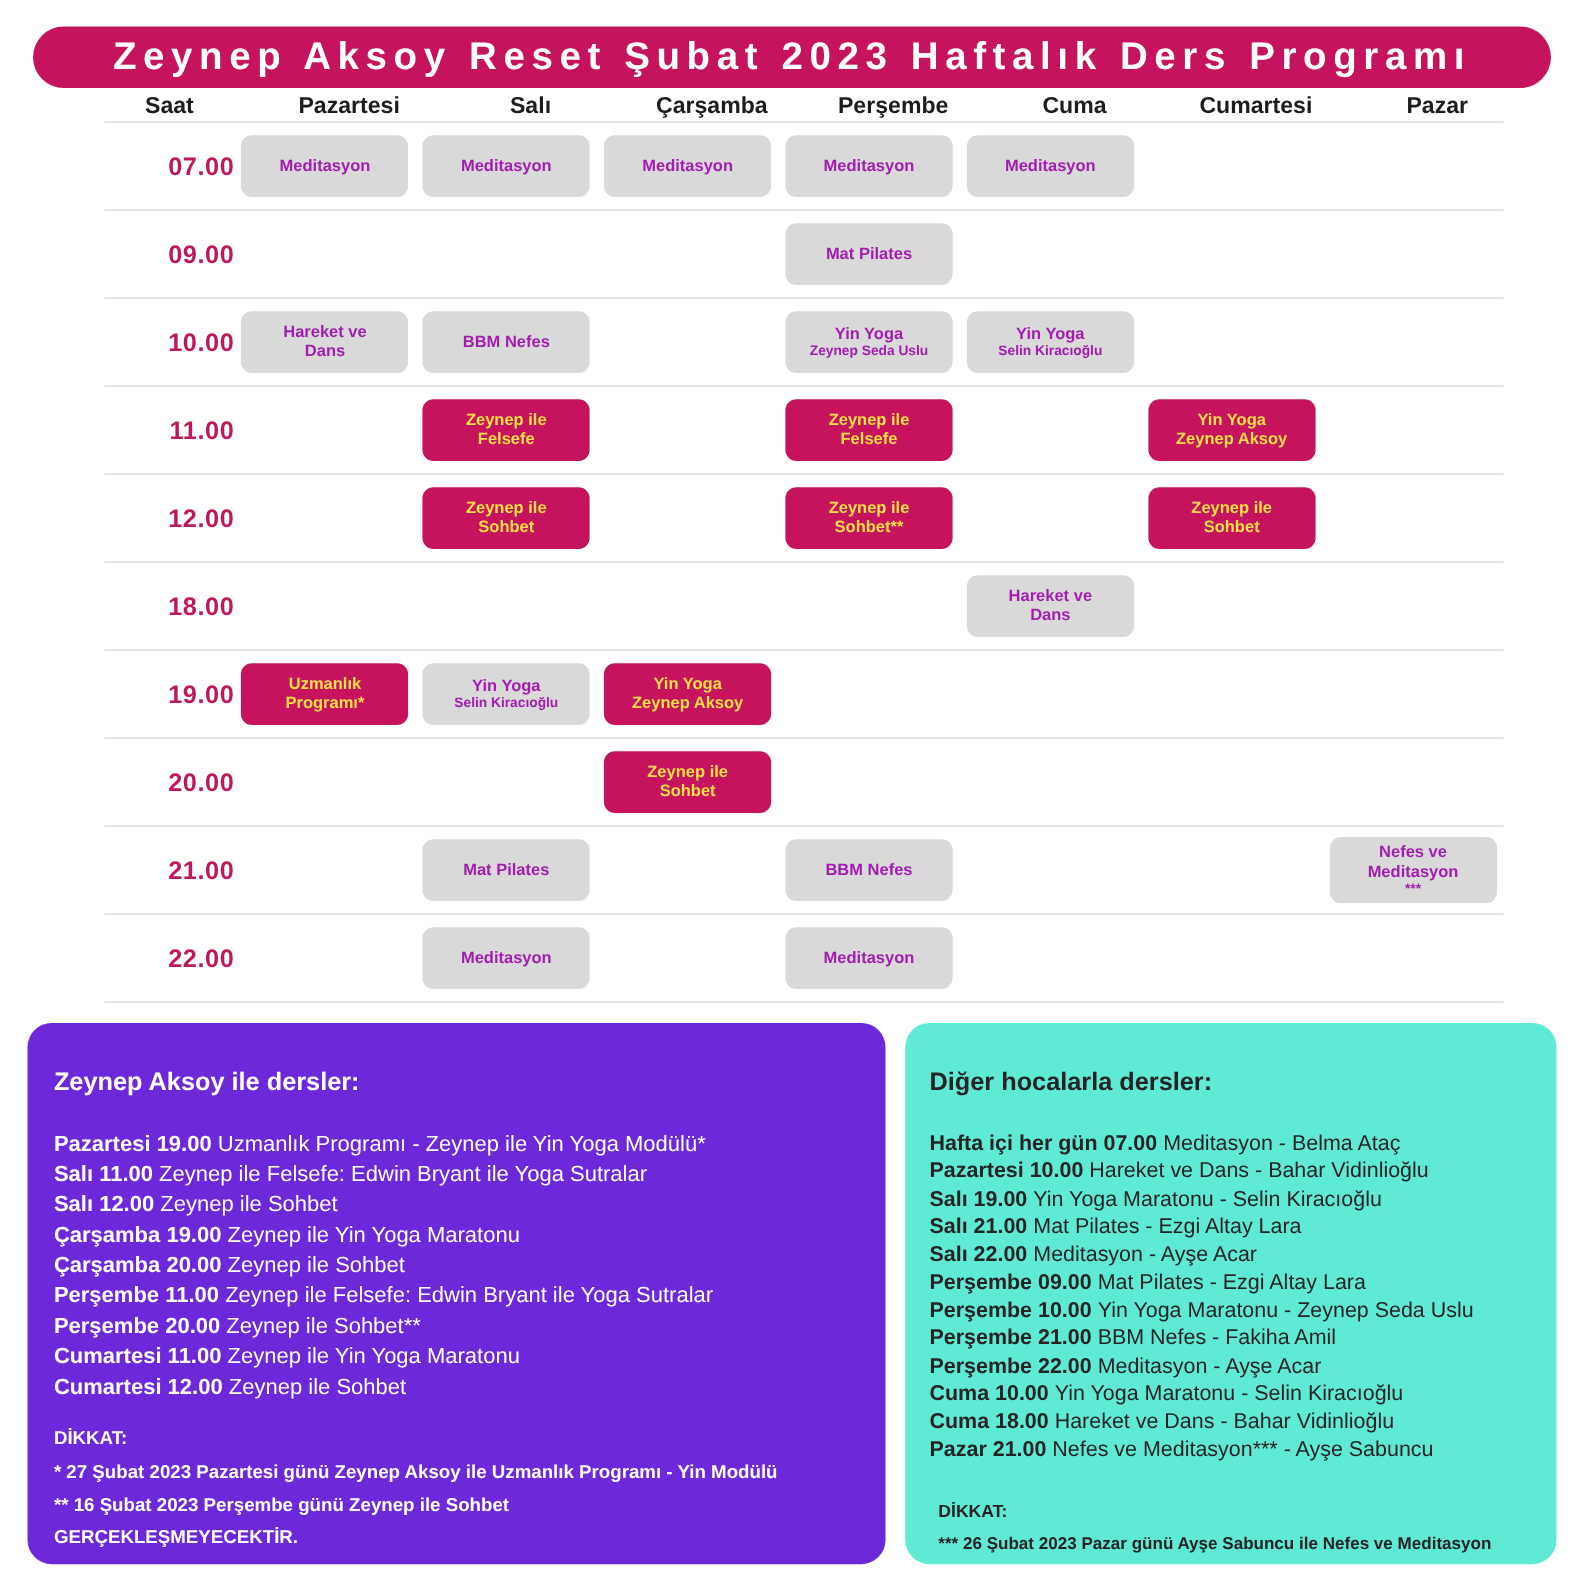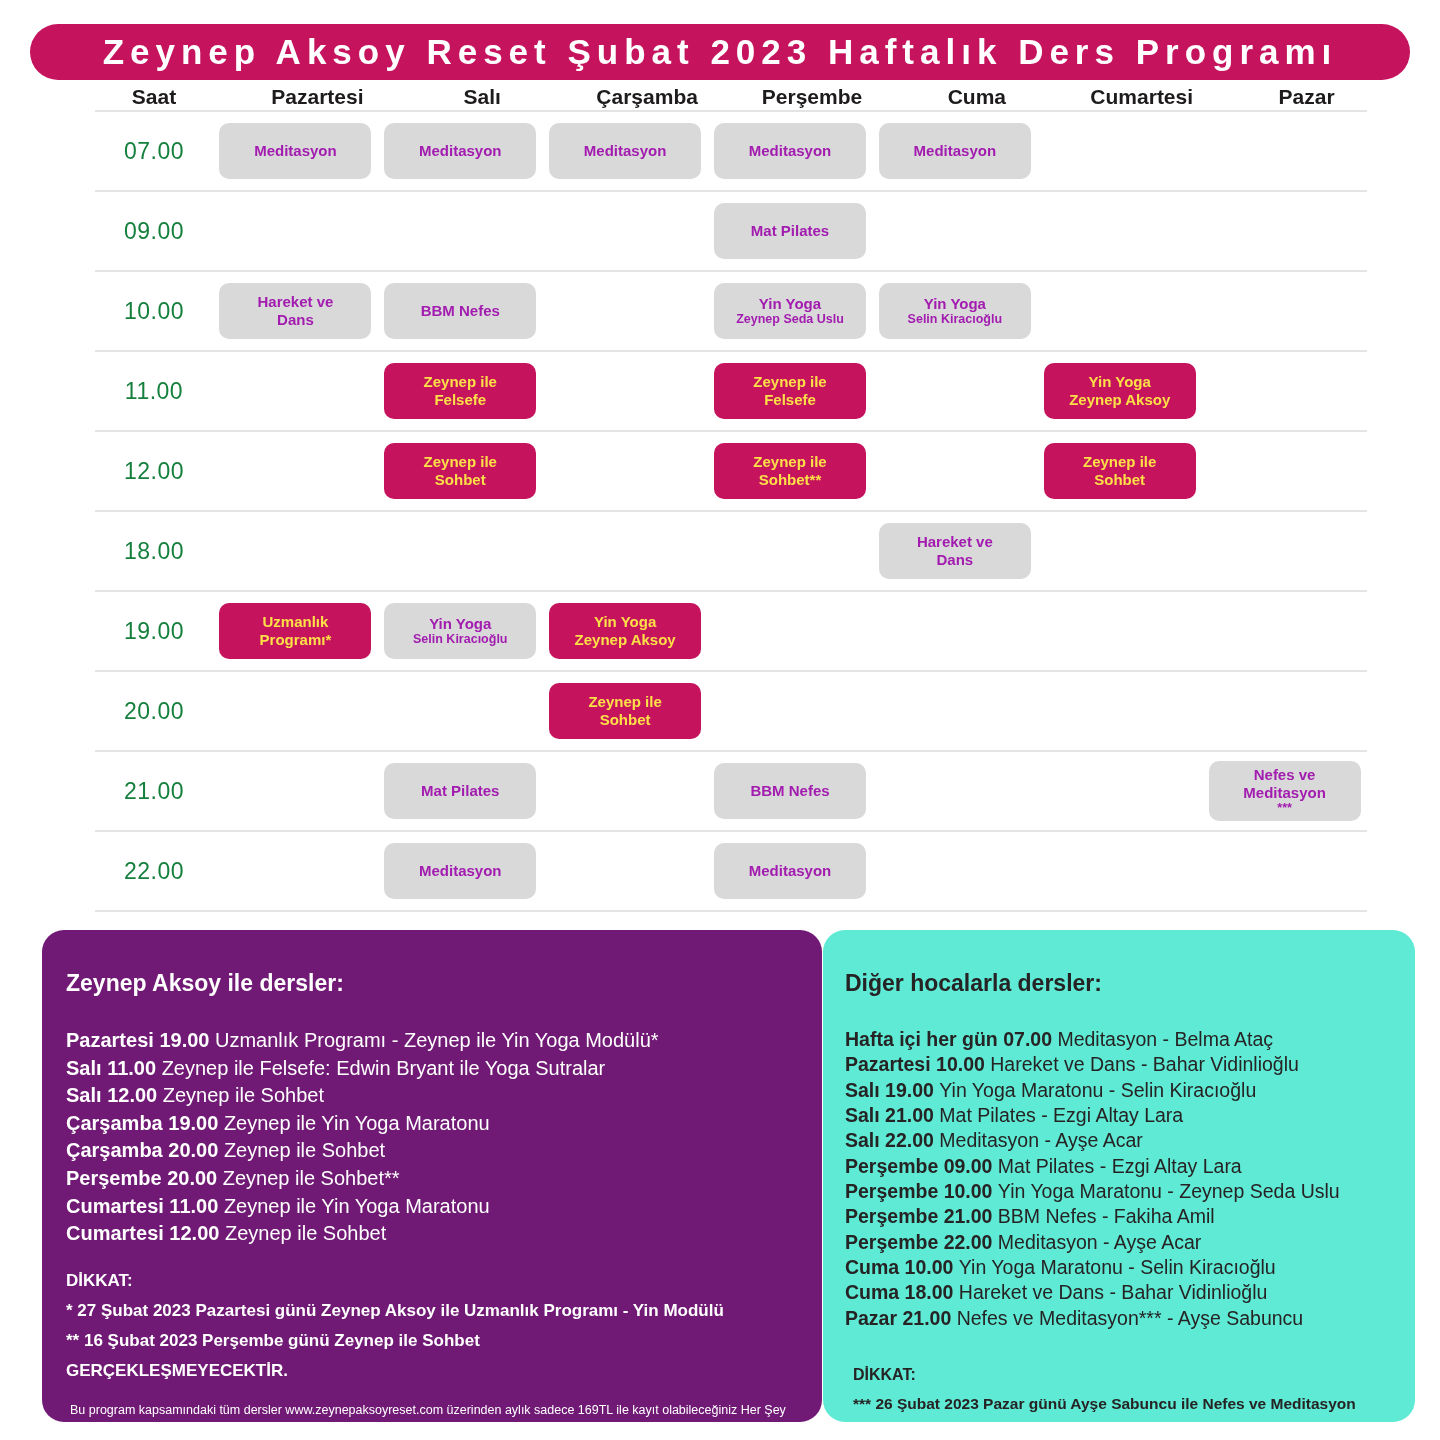--- a/index.html
+++ b/index.html
@@ -25,37 +25,37 @@
     display:grid; grid-template-columns:118px repeat(7, 1fr);
     align-items:center;
   }
   .shead { height:28px; border-bottom:2px solid #E4E4E4;gap:44px; }
   .shead .hcell {
     text-align:center; font-weight:800; font-size:21px; color:#1E1B1C;
   }
   .shead .hcell.time-h { text-align:center; }
   .srow { height:80px; border-bottom:2px solid #E4E4E4; }
   .time-label {
-    text-align:center; font-weight:400; font-size:23px; color:#15803d;
+    text-align:right; font-weight:700; font-size:23px; color:#be185d;
     letter-spacing:0.5px;
   }
   .cell { display:flex; align-items:center; justify-content:center; height:100%; }
   .block {
     width:152px; min-height:56px; border-radius:10px;
     display:flex; flex-direction:column; align-items:center; justify-content:center;
     text-align:center; font-weight:800; font-size:15px; line-height:1.18;
     padding:5px 4px;
   }
   .block.gray { background:#D9D9D9; color:#a21caf; }
   .block.pink { background:#C6135D; color:#fde047; }
   .block .sub { font-size:12.5px; font-weight:800; }
   
   .box { position:absolute; top:930px; border-radius:22px; }
   .box.pinkbox {
-    left:42px; width:780px; height:492px; background:#701a75; color:#ffffff;
+    left:25px; width:780px; height:492px; background:#6d28d9; color:#ffffff;
     padding:40px 24px 18px 24px;
   }
   .box.graybox {
     left:823px; width:592px; height:492px; background:#5eead4; color:#262324;
     padding:40px 22px 18px 22px;
   }
   .box h2 { font-size:23px; font-weight:800; margin-bottom:30px; }
   .items .item { font-size:20px; line-height:1.38; }
   .graybox .items .item { font-size:19.5px; line-height:1.3; }
   .items .item b { font-weight:800; }
@@ -312,20 +312,21 @@
   </div>
 
   <section class="box pinkbox">
     <h2>Zeynep Aksoy ile dersler:</h2>
     <div class="items" id="zeynep-items">
         <div class="item"><b>Pazartesi 19.00 </b><span>Uzmanlık Programı -  Zeynep ile Yin Yoga Modülü*</span></div>
         <div class="item"><b>Salı 11.00 </b><span>Zeynep ile Felsefe: Edwin Bryant ile Yoga Sutralar</span></div>
         <div class="item"><b>Salı 12.00 </b><span>Zeynep ile Sohbet</span></div>
         <div class="item"><b>Çarşamba 19.00 </b><span>Zeynep ile Yin Yoga Maratonu</span></div>
         <div class="item"><b>Çarşamba 20.00 </b><span>Zeynep ile Sohbet</span></div>
+        <div class="item"><b>Perşembe 11.00 </b><span>Zeynep ile Felsefe: Edwin Bryant ile Yoga Sutralar</span></div>
         <div class="item"><b>Perşembe 20.00 </b><span>Zeynep ile Sohbet**</span></div>
         <div class="item"><b>Cumartesi 11.00 </b><span>Zeynep ile Yin Yoga Maratonu</span></div>
         <div class="item"><b>Cumartesi 12.00 </b><span>Zeynep ile Sohbet</span></div>
       </div>
     <div class="notice">
       <div class="notice-h">DİKKAT:</div>
       <div id="zeynep-notice-lines">
           <div class="nline">* 27 Şubat 2023 Pazartesi günü Zeynep Aksoy ile Uzmanlık Programı - Yin Modülü</div>
           <div class="nline">** 16 Şubat 2023 Perşembe günü Zeynep ile Sohbet</div>
           <div class="nline">GERÇEKLEŞMEYECEKTİR.</div>

